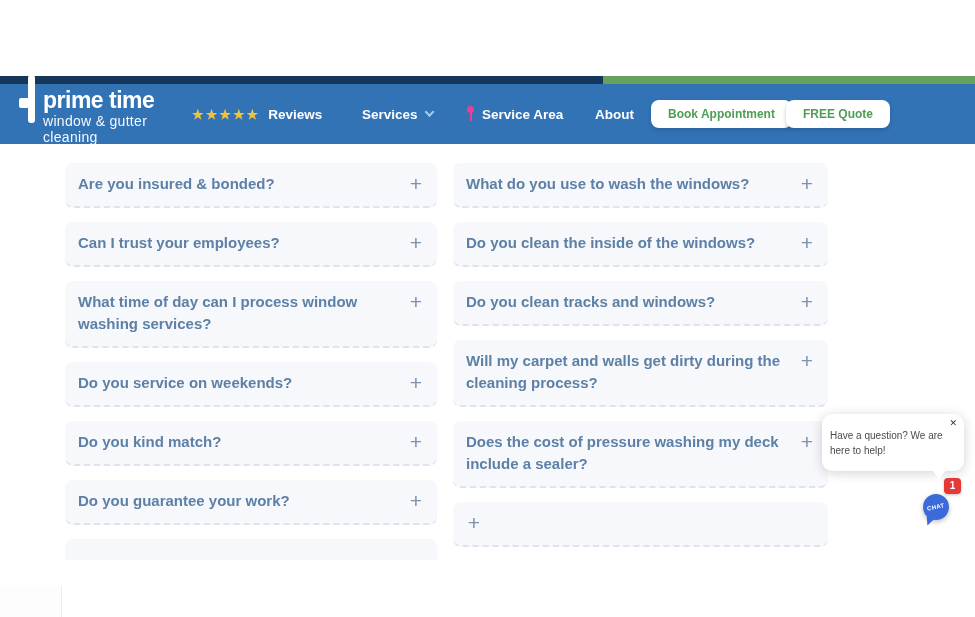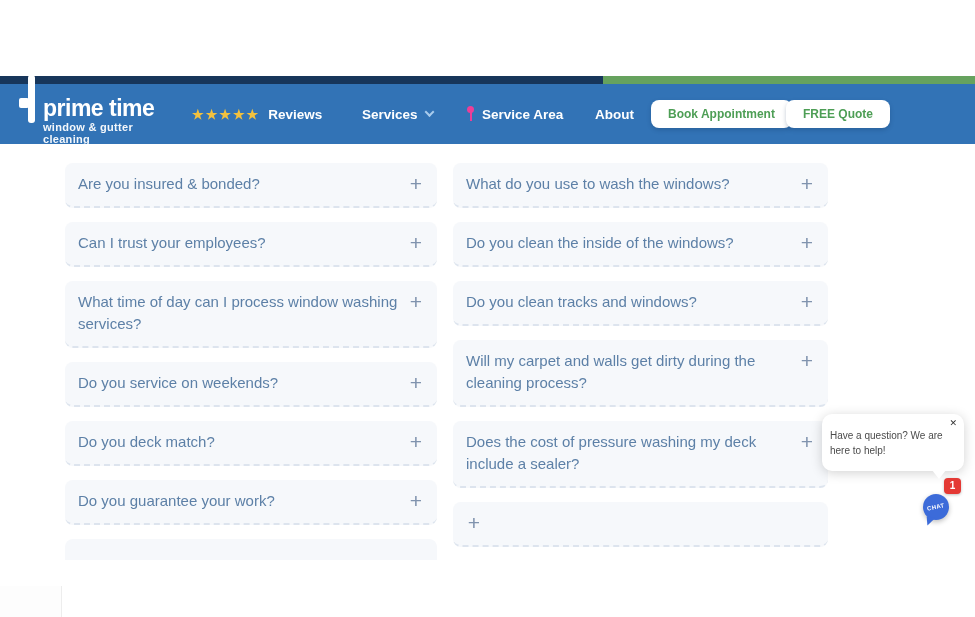--- a/index.html
+++ b/index.html
@@ -23,26 +23,26 @@
   
   .logo { position:absolute; left:0; top:0; width:170px; height:60px; cursor:pointer; }
   .logo-mark-bar {
     position:absolute; left:28px; top:-9px; width:7px; height:48px;
     background:#ffffff; border-radius:3px;
   }
   .logo-mark-stub {
     position:absolute; left:19px; top:14px; width:10px; height:10px;
     background:#ffffff; border-radius:2px;
   }
-  .logo-text { position:absolute; left:43px; top:4px; color:#ffffff;margin-top:8px; }
+  .logo-text { position:absolute; left:43px; top:4px; color:#ffffff; }
   .logo-name {
     font-size:23px; font-weight:800; letter-spacing:-0.5px; line-height:24px;
   }
   .logo-tagline {
-    font-size:11px; font-weight:700; letter-spacing:0.3px; margin-top:1px; opacity:.95;
+    font-size:14px; font-weight:400; letter-spacing:0.3px; margin-top:1px; opacity:.95;
   }
 
   .nav-item {
     position:absolute; top:50%; transform:translateY(-50%);
     color:#ffffff; font-size:13.5px; font-weight:700; cursor:pointer;
     display:flex; align-items:center; white-space:nowrap;
   }
   .stars {
     color:#f2c13e; font-size:13px; letter-spacing:2px; margin-right:8px;
   }
@@ -75,21 +75,21 @@
   }
   .faq-col { display:flex; flex-direction:column; gap:14px; }
   .faq-card {
     background:#f6f8fb; border-radius:8px;
     border-bottom:2px dashed #dde4ee;
     padding:10px 13px 11px 13px;
     display:flex; justify-content:space-between; align-items:flex-start; gap:10px;
     cursor:pointer;
   }
   .faq-q {
-    color:#5d80a7; font-size:15px; line-height:22px; font-weight:400;
+    color:#5d80a7; font-size:15px; line-height:22px; font-weight:700;
   }
   .faq-plus {
     color:#8093ae; font-size:21px; font-weight:300; line-height:22px;
     width:16px; text-align:center; flex:none; cursor:pointer;
   }
   .faq-card-partial {
     height:15px; background:#f6f8fb; border-radius:8px 8px 0 0; border-bottom:none;
   }
 
   
@@ -198,21 +198,21 @@
     </div>
     <div class="faq-card">
       <span class="faq-q">What time of day can I process window washing services?</span>
       <span class="faq-plus">+</span>
     </div>
     <div class="faq-card">
       <span class="faq-q">Do you service on weekends?</span>
       <span class="faq-plus">+</span>
     </div>
     <div class="faq-card">
-      <span class="faq-q">Do you deck match?</span>
+      <span class="faq-q">Do you kind match?</span>
       <span class="faq-plus">+</span>
     </div>
     <div class="faq-card">
       <span class="faq-q">Do you guarantee your work?</span>
       <span class="faq-plus">+</span>
     </div>
     <div class="faq-card faq-card-partial"></div>
   </div>
 
   <div class="faq-col">

